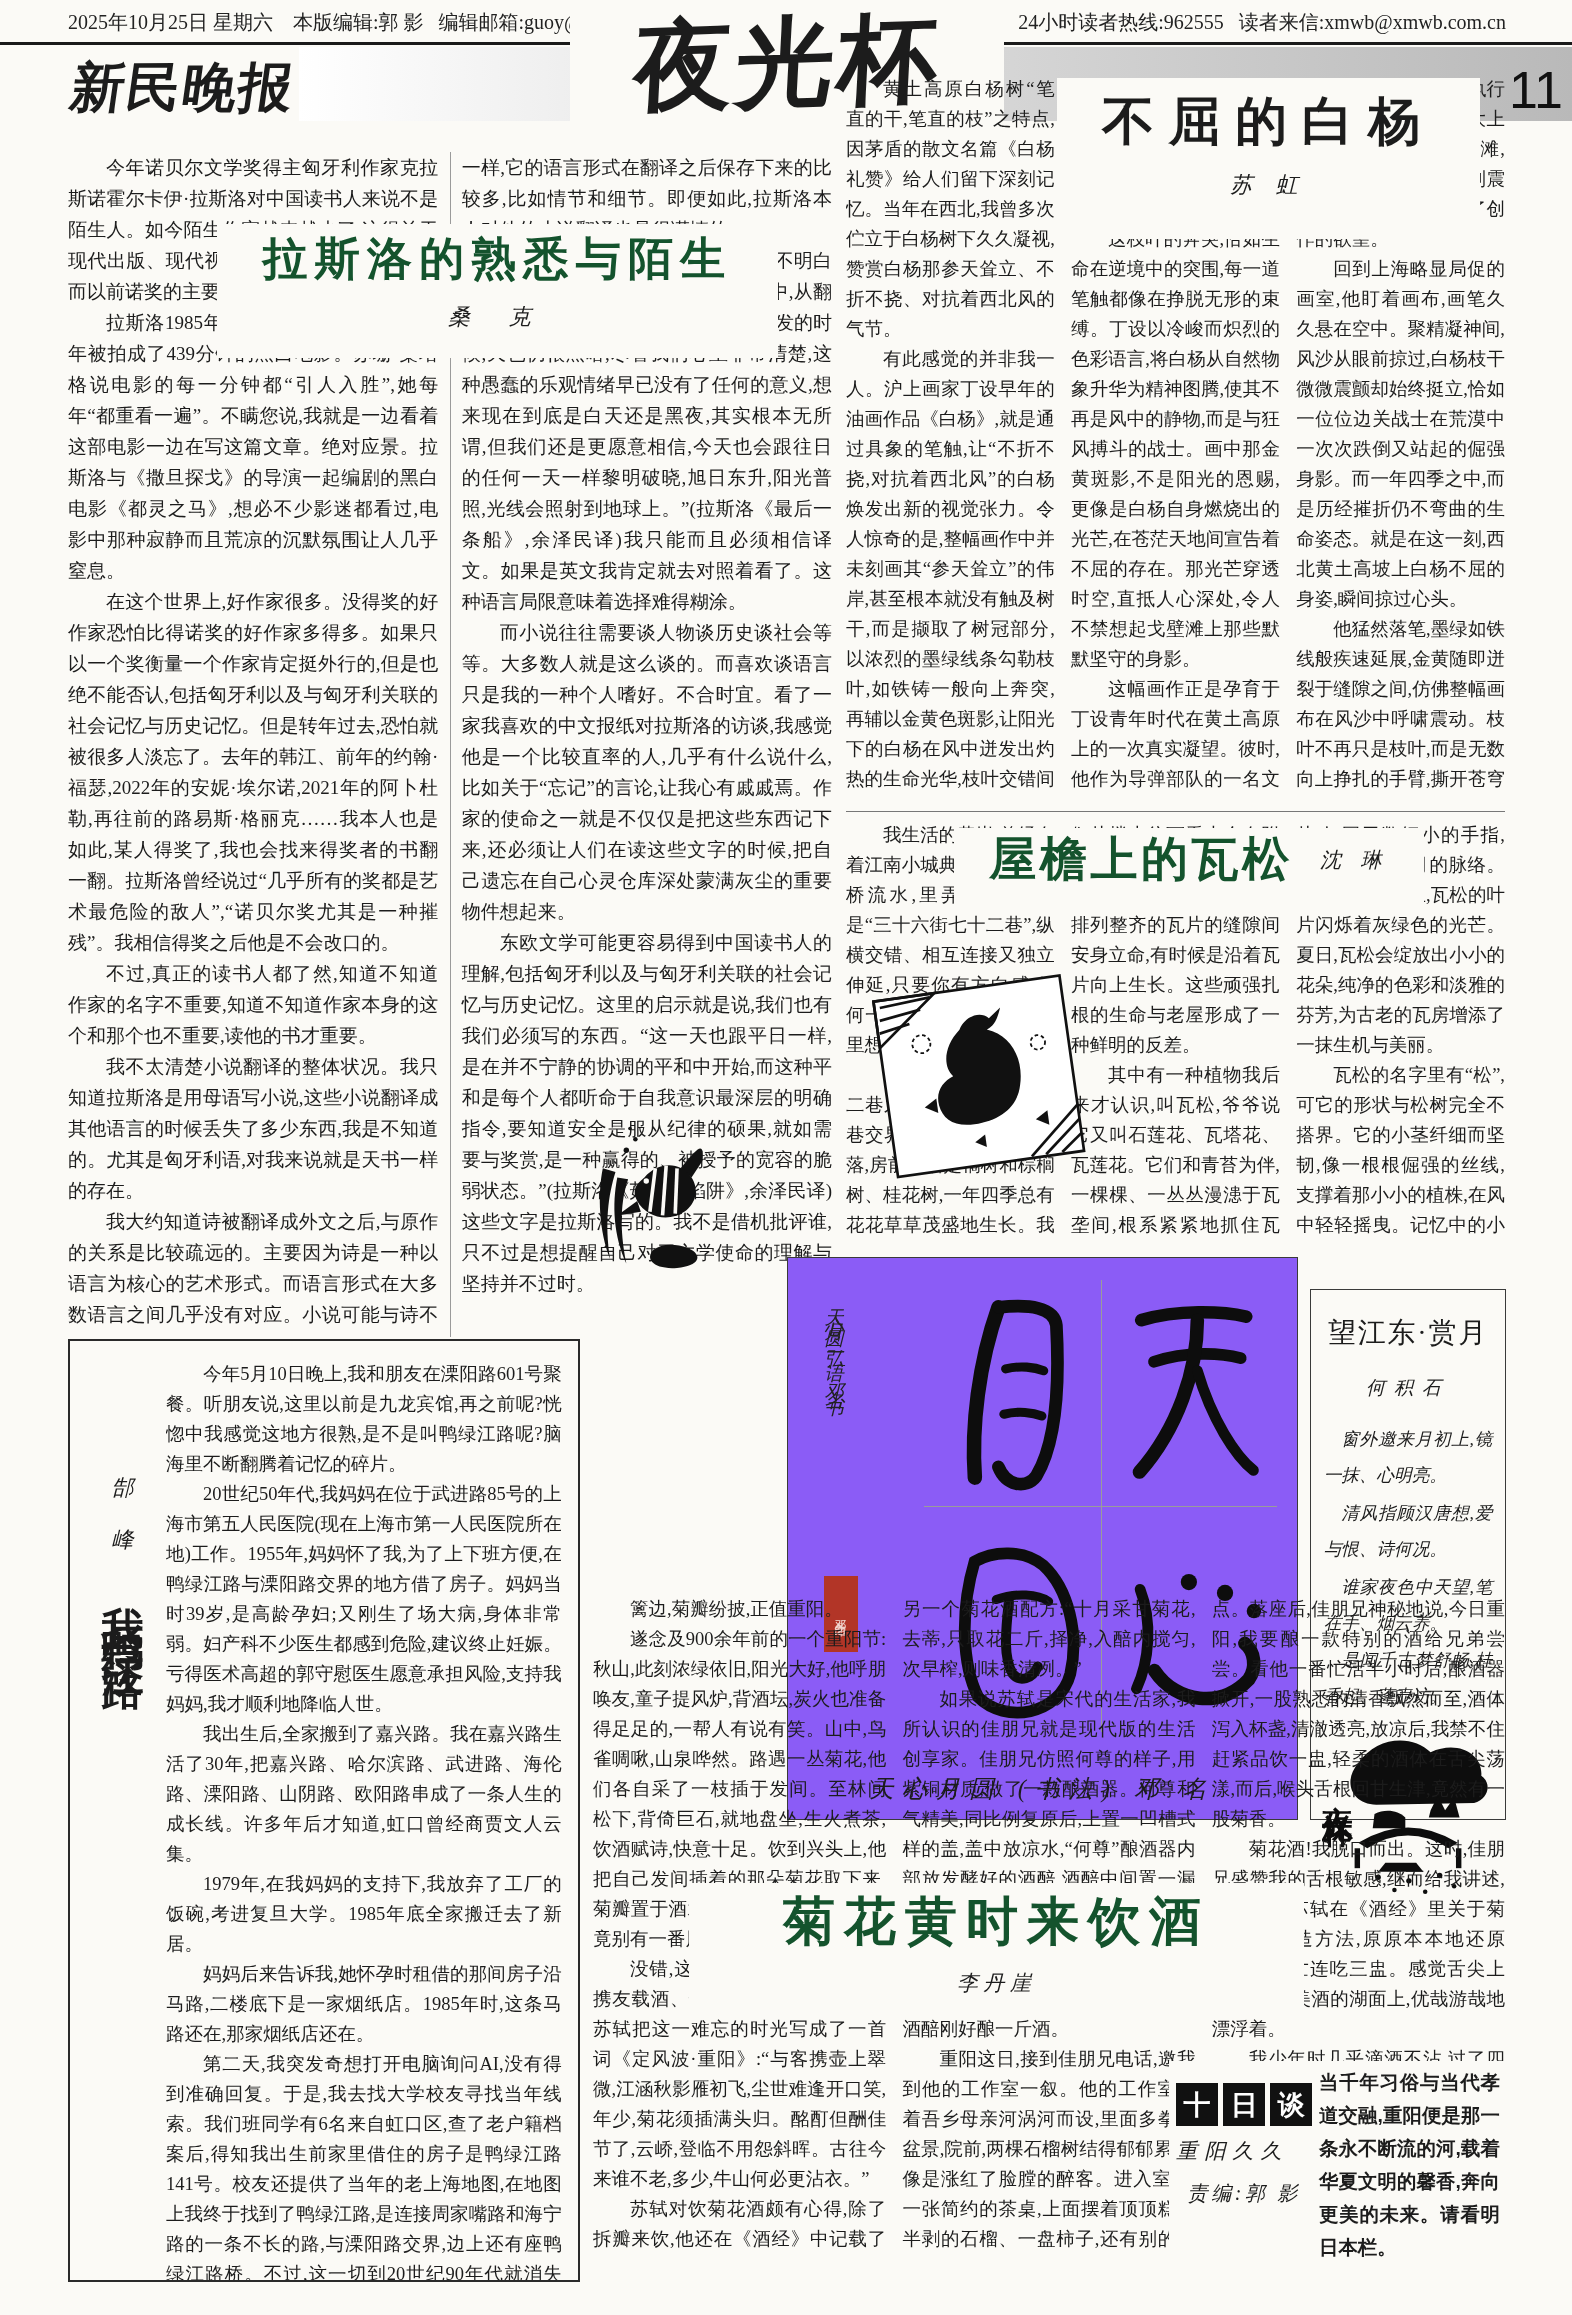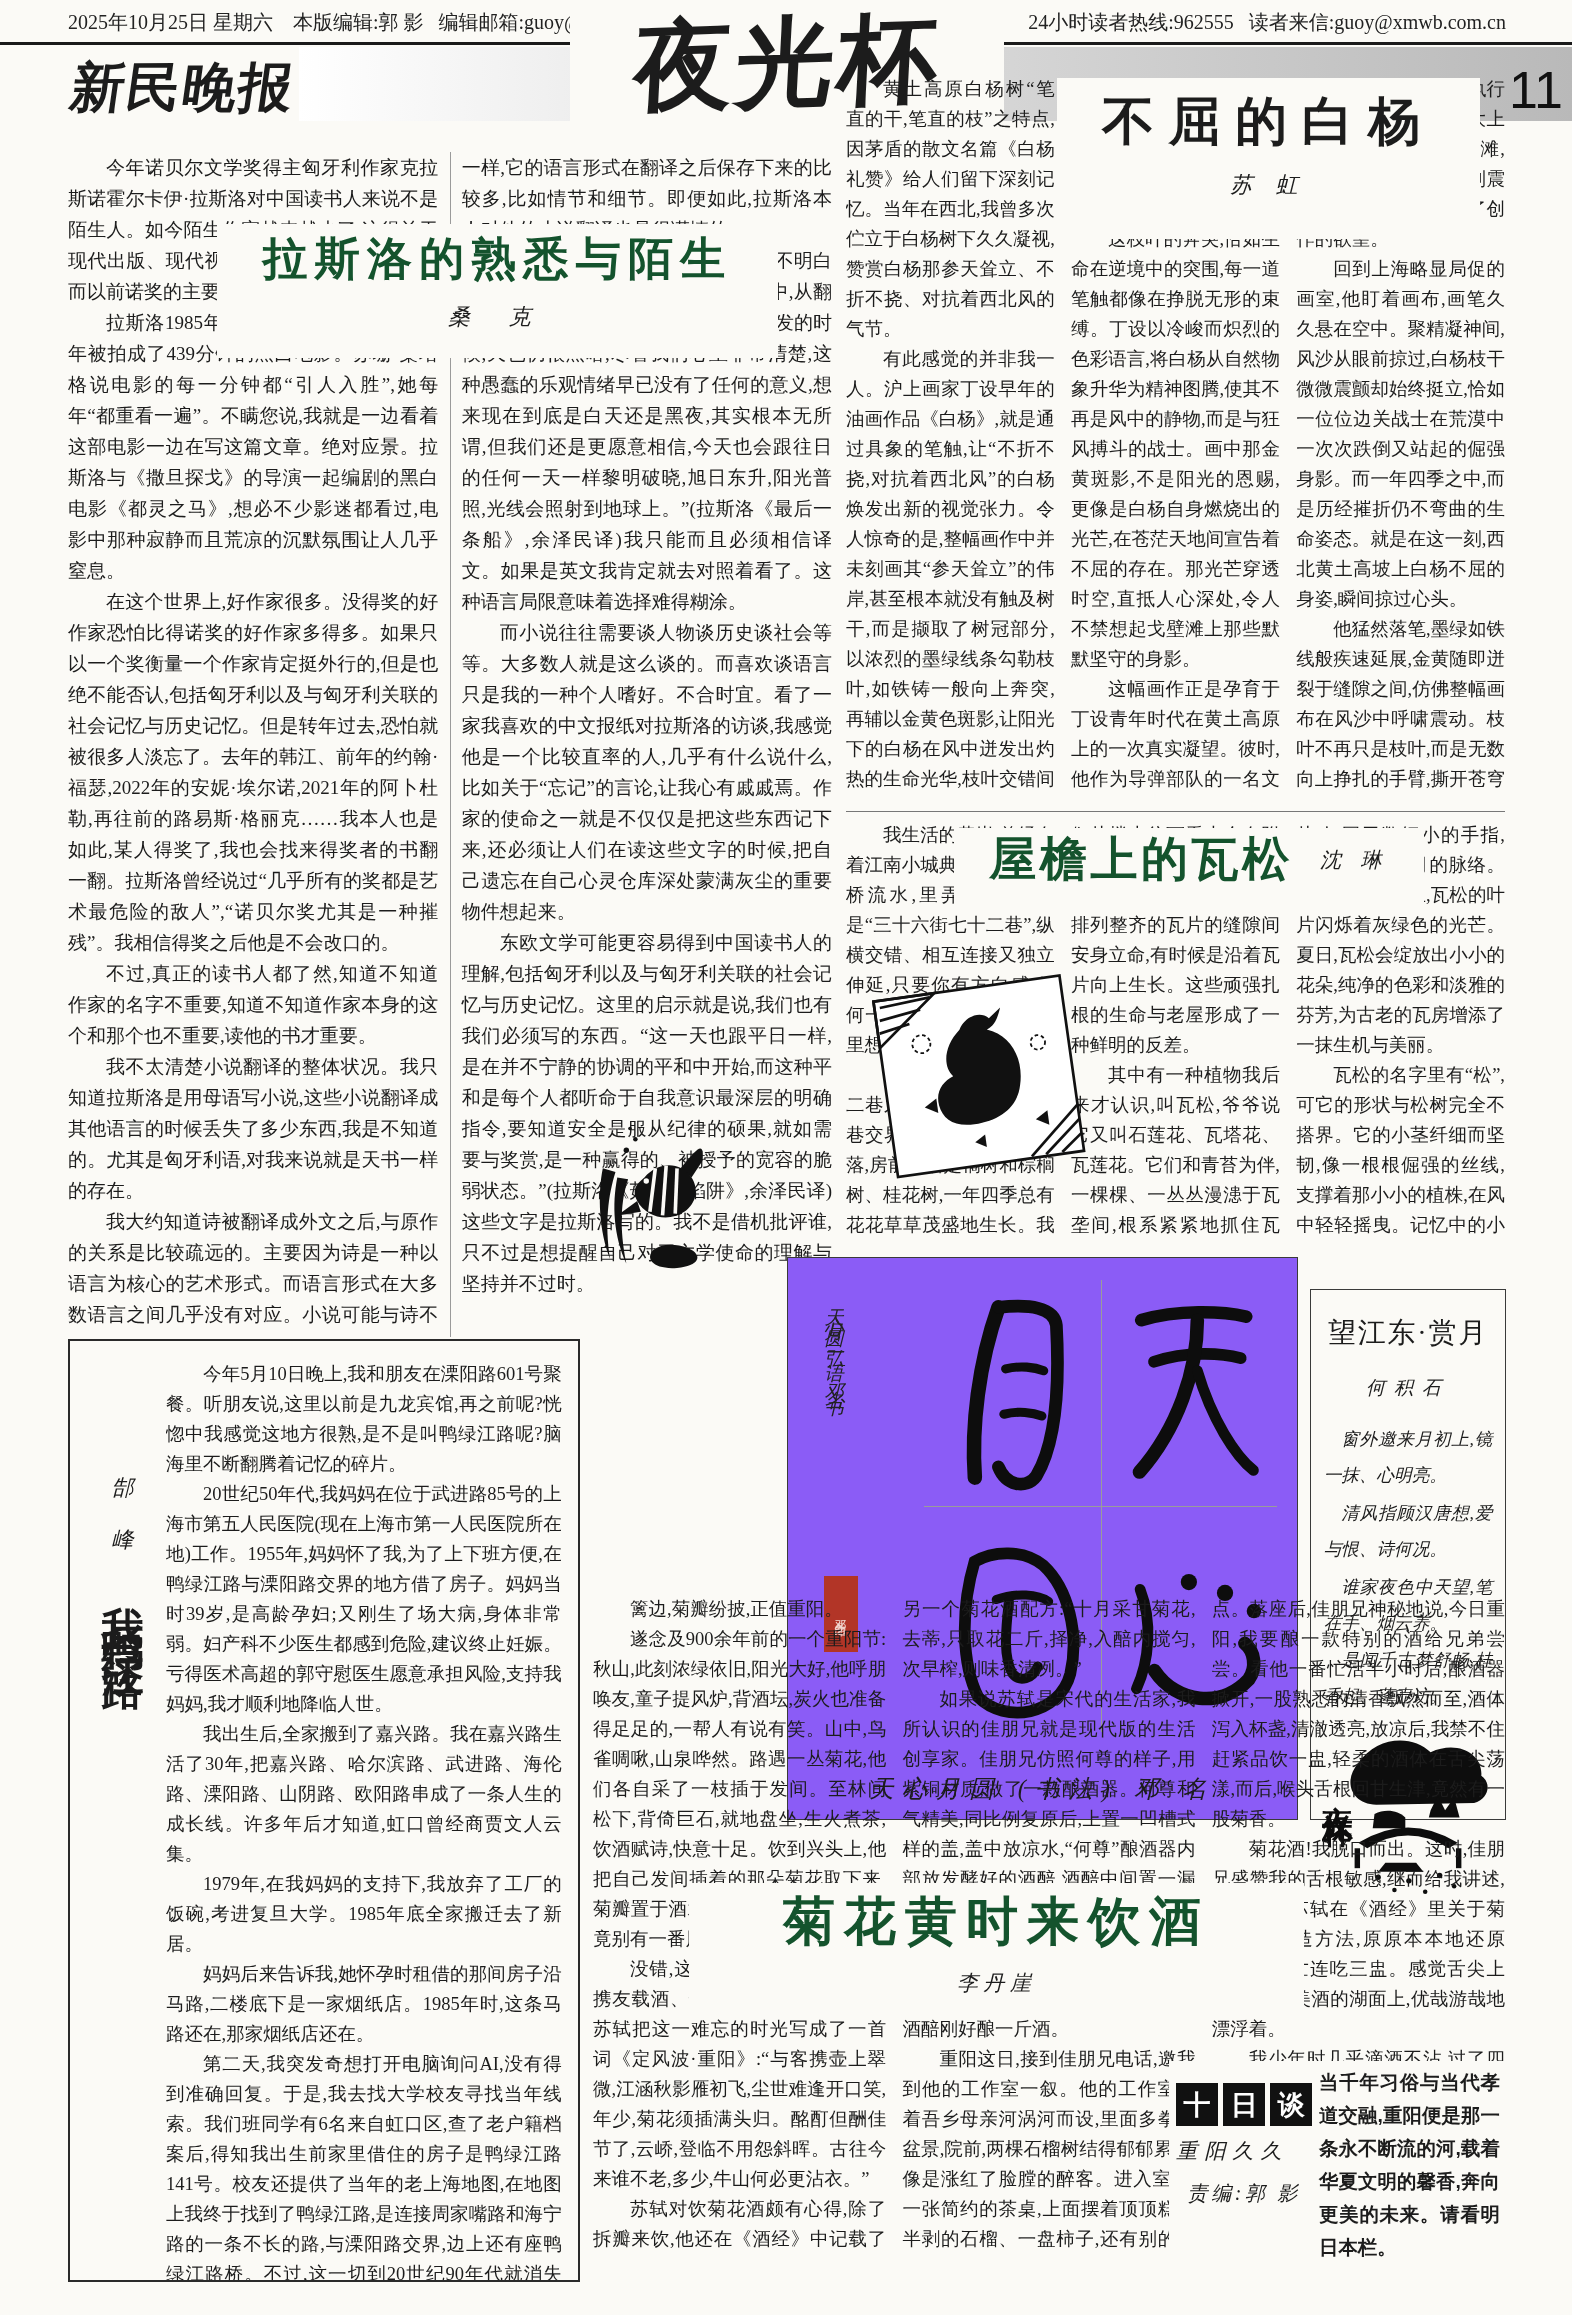--- a/index.html
+++ b/index.html
@@ -67,21 +67,21 @@
 
 <div class="page">
 
   <div class="abs hdr-meta" style="left:68px;top:9px;">
     <span>2025年10月25日  星期六</span>&nbsp;&nbsp;&nbsp;
     <span>本版编辑:郭  影</span>&nbsp;&nbsp;
     <span>编辑邮箱:guoy@xmwb.com.cn</span>
   </div>
   <div class="abs hdr-meta" style="left:1004px;top:9px;width:502px;text-align:right;">
     <span>24小时读者热线:962555</span>&nbsp;&nbsp;
-    <span>读者来信:guoy@xmwb.com.cn</span>
+    <span>读者来信:xmwb@xmwb.com.cn</span>
   </div>
   <div class="abs hdr-div"></div>
   <div class="abs hdr-rule"></div>
   <div class="abs hdr-band"></div>
   <div class="abs paper-logo" style="left:71px;top:52px;">新民晚报</div>
   <div class="abs masthead-wrap">
     <div class="masthead">夜光杯</div>
   </div>
   <div class="abs pageno" style="left:1509px;top:60px;">11</div>
 

